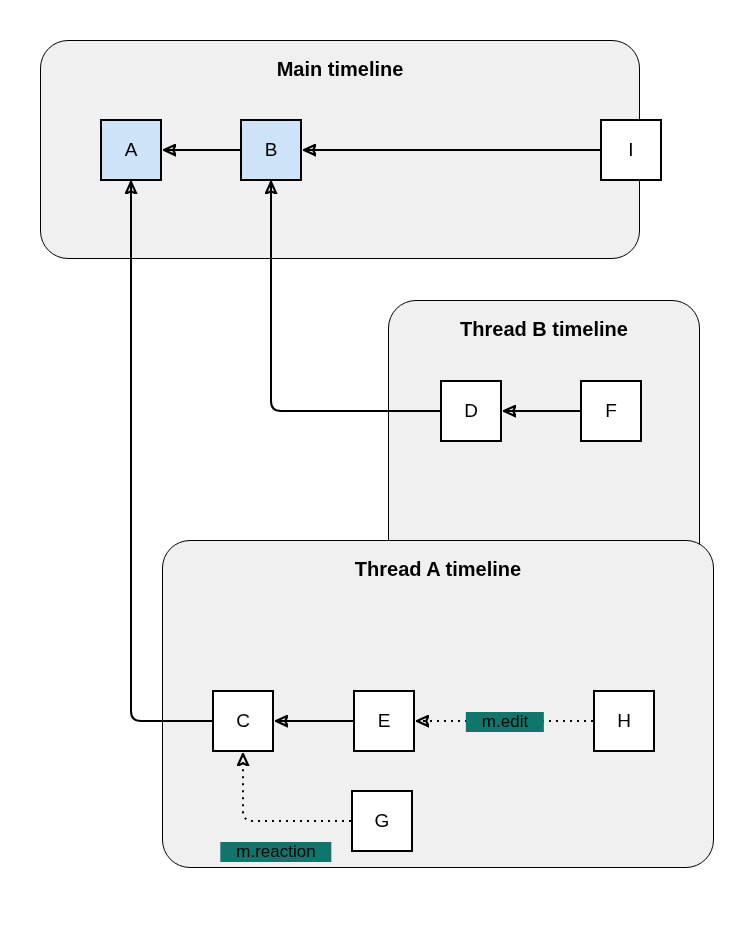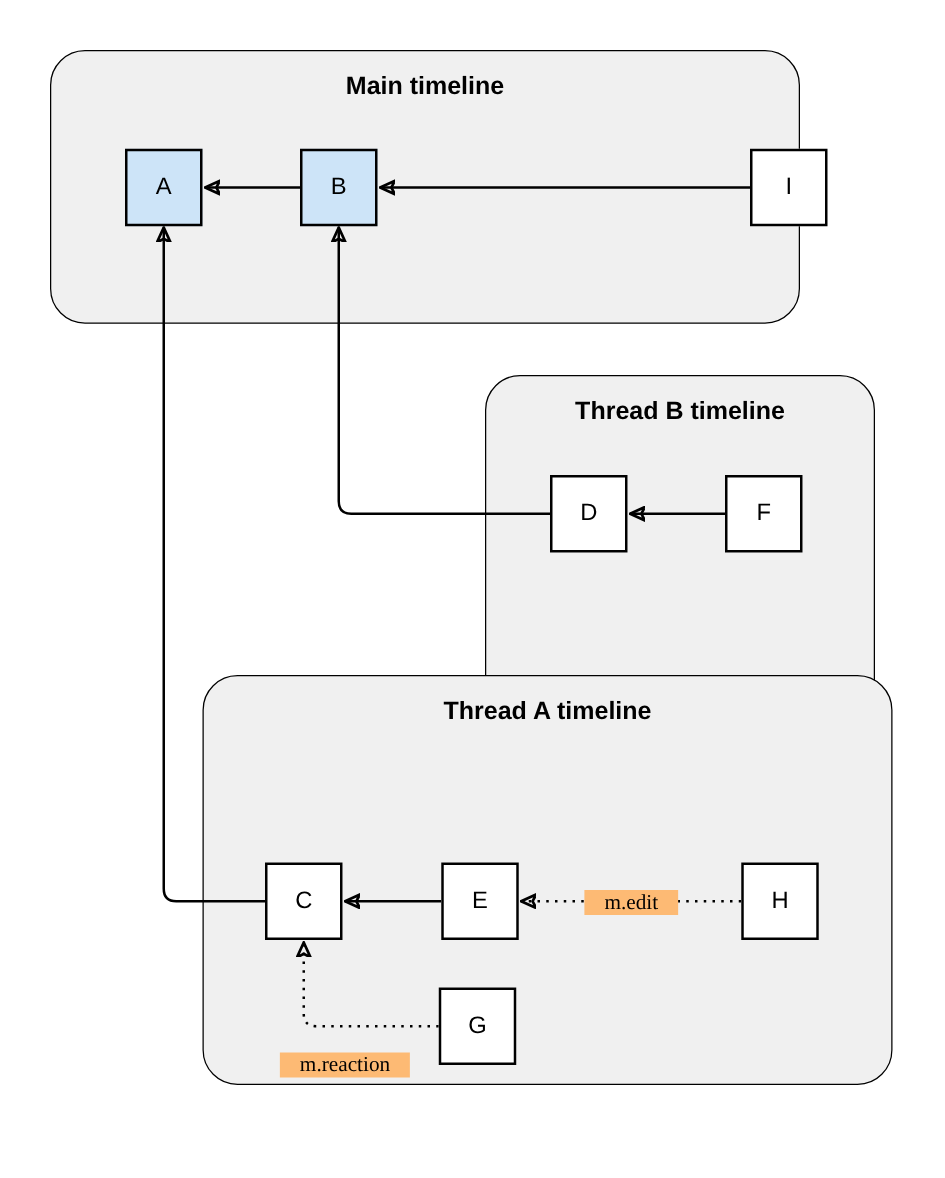--- a/index.html
+++ b/index.html
@@ -62,27 +62,26 @@
     fill: none;
     stroke: #000000;
     stroke-width: 2;
   }
   svg.edges path.dotted {
     stroke-dasharray: 2 5;
   }
   .edge-label {
     position: absolute;
     transform: translate(-50%, -50%);
-    background: #fdba74;
+    background: #0f766e;
     font-size: 17px;
     line-height: 20px;
     padding: 0 16px;
     white-space: nowrap;
     color: #000000;
-    font-family: Liberation Serif, serif;
   }
 </style>
 </head>
 <body>
 
 <div class="canvas">
 
   <div class="tl-container" style="left:40px; top:40px; width:600px; height:219px;">
     <div class="tl-title">Main timeline</div>
   </div>

